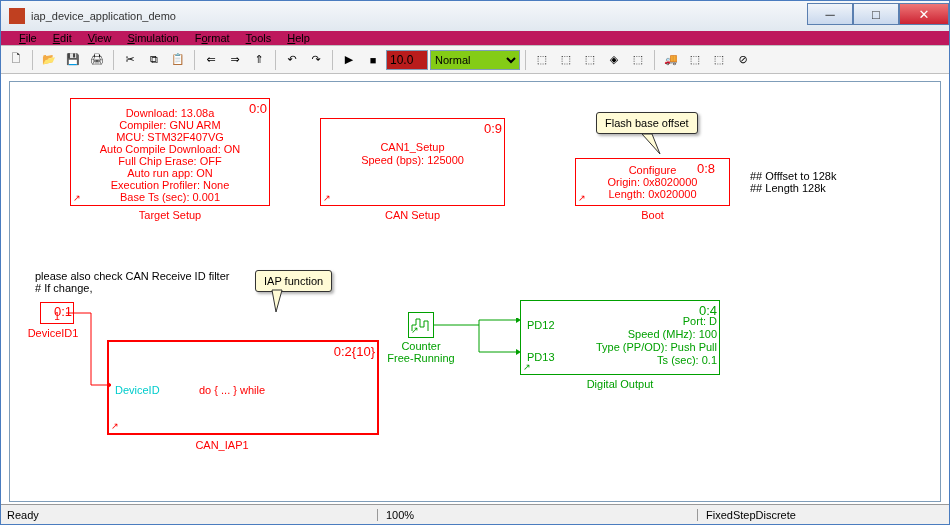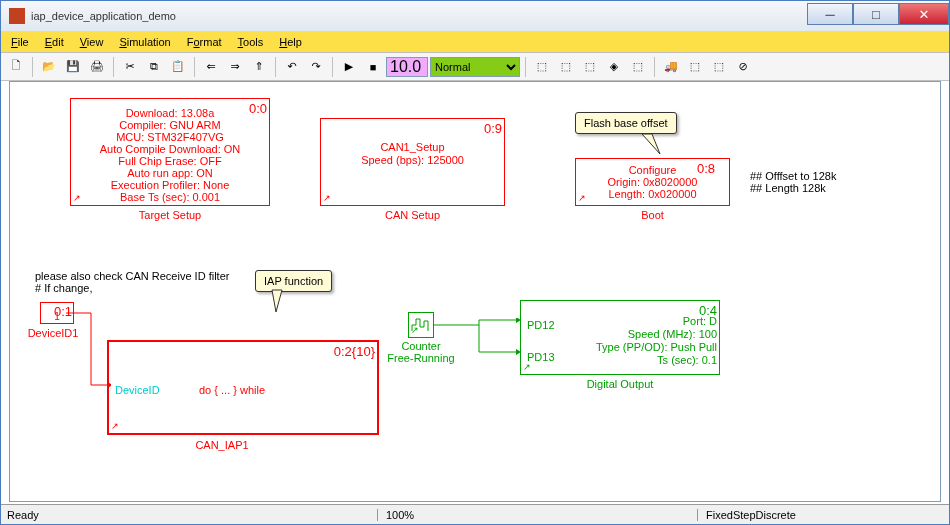--- a/index.html
+++ b/index.html
@@ -4,27 +4,27 @@
 <style>
 * { margin: 0; padding: 0; box-sizing: border-box; font-family: Tahoma, sans-serif; font-size: 11px; }
 body { background: #fff; }
 .window { width: 950px; height: 525px; border: 1px solid #4a7cbf; background: #fff; position: relative; }
 .titlebar { height: 30px; background: linear-gradient(#f5f7fa, #e1e8f0); display: flex; align-items: center; padding-left: 8px; }
 .titlebar-icon { width: 16px; height: 16px; background: #c04020; margin-right: 6px; }
 .titlebar-text { color: #333; flex: 1; }
 .win-btns { display: flex; height: 100%; }
 .win-btn { width: 46px; height: 22px; margin-top: 2px; display: flex; align-items: center; justify-content: center; border: 1px solid #5a7fb0; background: linear-gradient(#f0f4fa, #c9d8ed); color: #333; font-size: 13px; }
 .win-close { width: 50px; background: linear-gradient(#e77, #c23); color: #fff; }
-.menubar { height: 22px; background: #fde047; border-bottom: 1px solid #c0c0c0; display: flex; padding: 0 2px; align-items: center; }
+.menubar { height: 15px; background: #be185d; border-bottom: 1px solid #c0c0c0; display: flex; padding: 0 10px; align-items: center; }
 .menu-item { padding: 2px 8px; cursor: pointer; }
 .menu-item u { text-decoration: underline; }
 .toolbar { height: 28px; background: #f5f5f5; border-bottom: 1px solid #c0c0c0; display: flex; align-items: center; padding: 0 4px; gap: 2px; }
 .tb-sep { width: 1px; height: 20px; background: #c0c0c0; margin: 0 3px; }
 .tb-btn { width: 22px; height: 22px; display: flex; align-items: center; justify-content: center; border: 1px solid transparent; }
-.tb-input { width: 42px; height: 20px; border: 1px solid #7f9db9; background: #f0abfc; padding: 0 3px; font-size: 16px; }
+.tb-input { width: 42px; height: 20px; border: 1px solid #7f9db9; background: #b91c1c; padding: 0 3px; font-size: 12px; }
 .tb-select { width: 90px; height: 20px; border: 1px solid #7f9db9; background: #84cc16; font-size: 11px; }
 .canvas { position: absolute; top: 80px; left: 8px; right: 8px; bottom: 22px; border: 1px solid #7f9db9; background: #fff; overflow: hidden; }
 .block { position: absolute; border: 1px solid red; background: #fff; color: red; text-align: center; }
 .block .corner { position: absolute; font-size: 13px; }
 .block-label { position: absolute; color: red; font-size: 11px; text-align: center; width: 100%; }
 .callout { position: absolute; background: #fffbd6; border: 1px solid #333; padding: 4px 8px; border-radius: 3px; box-shadow: 2px 2px 3px rgba(0,0,0,0.3); }
 .note { position: absolute; color: #000; font-size: 11px; }
 .statusbar { position: absolute; bottom: 0; left: 0; right: 0; height: 20px; border-top: 1px solid #999; background: #f0f0f0; display: flex; align-items: center; padding: 0 6px; }
 .status-ready { flex: 0 0 370px; }
 .status-pct { flex: 0 0 320px; border-left: 1px solid #999; padding-left: 8px; }
@@ -113,21 +113,21 @@
     <div class="block" style="left:310px; top:36px; width:185px; height:88px;">
       <span class="corner" style="top:2px;right:2px">0:9</span>
       <div style="padding-top:22px; line-height:13px;">
         <div>CAN1_Setup</div>
         <div>Speed (bps): 125000</div>
       </div>
       <span class="arrow-in">↗</span>
     </div>
     <div class="block-label" style="left:310px; top:127px; width:185px;">CAN Setup</div>
 
-    <div class="callout" style="left:565px; top:30px;">Flash base offset</div>
+    <div class="callout" style="left:586px; top:30px;">Flash base offset</div>
     <svg style="position:absolute;left:630px;top:50px;" width="30" height="30">
       <polygon points="2,2 12,2 20,22" fill="#fffbd6" stroke="#333"></polygon>
     </svg>
 
     <div class="block" style="left:565px; top:76px; width:155px; height:48px;">
       <span class="corner" style="top:2px;right:14px">0:8</span>
       <div style="padding-top:5px; line-height:12px;">
         <div>Configure</div>
         <div>Origin: 0x8020000</div>
         <div>Length: 0x020000</div>

